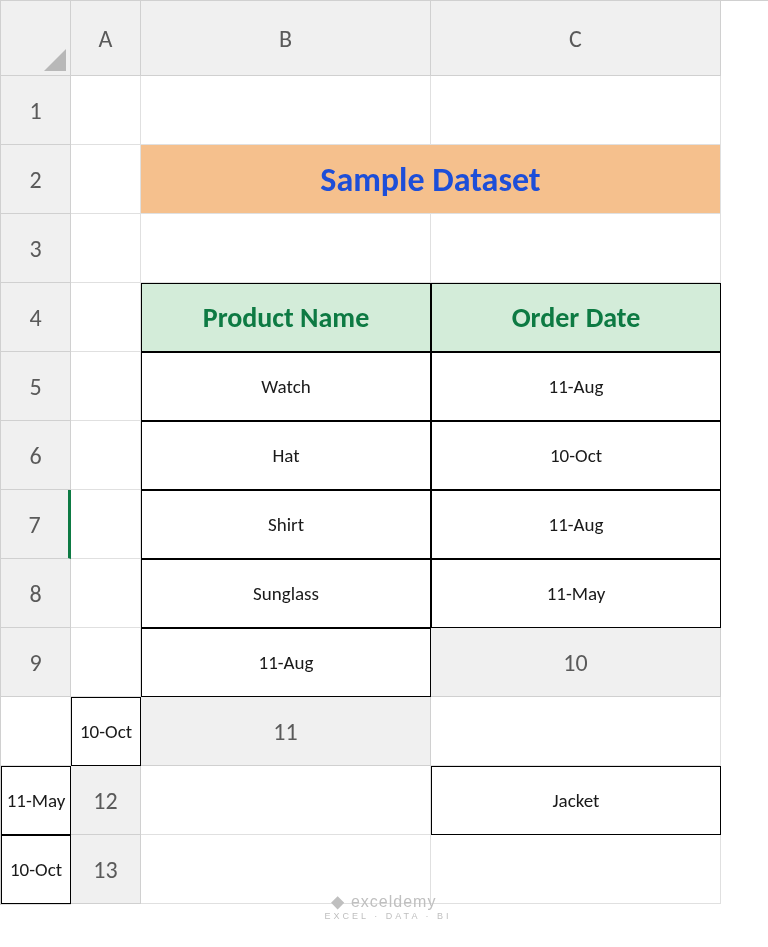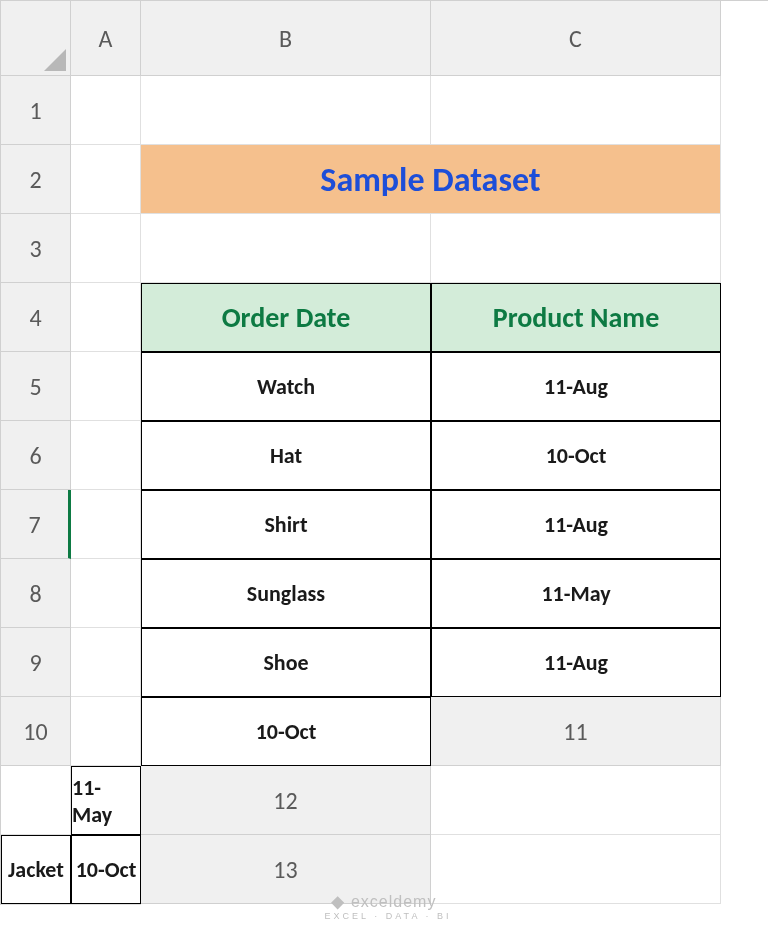--- a/index.html
+++ b/index.html
@@ -65,22 +65,21 @@
   }
   .header-cell {
     background: #d3ecd9;
     color: #0d7a43;
     font-weight: bold;
     font-size: 28px;
     border: 1px solid #000;
   }
   .data-cell-b, .data-cell-c {
     border: 1px solid #000;
-    font-size: 22px;
-    font-weight: bold;
+    font-size: 19px;
   }
   .watermark {
     position: absolute;
     bottom: 26px;
     left: 0;
     right: 0;
     text-align: center;
     color: #bfbfbf;
     font-size: 16px;
     font-family: Arial, sans-serif;
@@ -108,22 +107,22 @@
   <div class="cell"></div>
   <div class="cell title-cell">Sample Dataset</div>
 
   <div class="row-header">3</div>
   <div class="cell"></div>
   <div class="cell"></div>
   <div class="cell"></div>
 
   <div class="row-header">4</div>
   <div class="cell"></div>
+  <div class="cell header-cell">Product Name</div>
   <div class="cell header-cell">Order Date</div>
-  <div class="cell header-cell">Product Name</div>
 
   <div class="row-header">5</div>
   <div class="cell"></div>
   <div class="cell data-cell-b">Watch</div>
   <div class="cell data-cell-c">11-Aug</div>
 
   <div class="row-header">6</div>
   <div class="cell"></div>
   <div class="cell data-cell-b">Hat</div>
   <div class="cell data-cell-c">10-Oct</div>
@@ -133,21 +132,20 @@
   <div class="cell data-cell-b">Shirt</div>
   <div class="cell data-cell-c">11-Aug</div>
 
   <div class="row-header">8</div>
   <div class="cell"></div>
   <div class="cell data-cell-b">Sunglass</div>
   <div class="cell data-cell-c">11-May</div>
 
   <div class="row-header">9</div>
   <div class="cell"></div>
-  <div class="cell data-cell-b">Shoe</div>
   <div class="cell data-cell-c">11-Aug</div>
 
   <div class="row-header">10</div>
   <div class="cell"></div>
   <div class="cell data-cell-c">10-Oct</div>
 
   <div class="row-header">11</div>
   <div class="cell"></div>
   <div class="cell data-cell-c">11-May</div>
 

